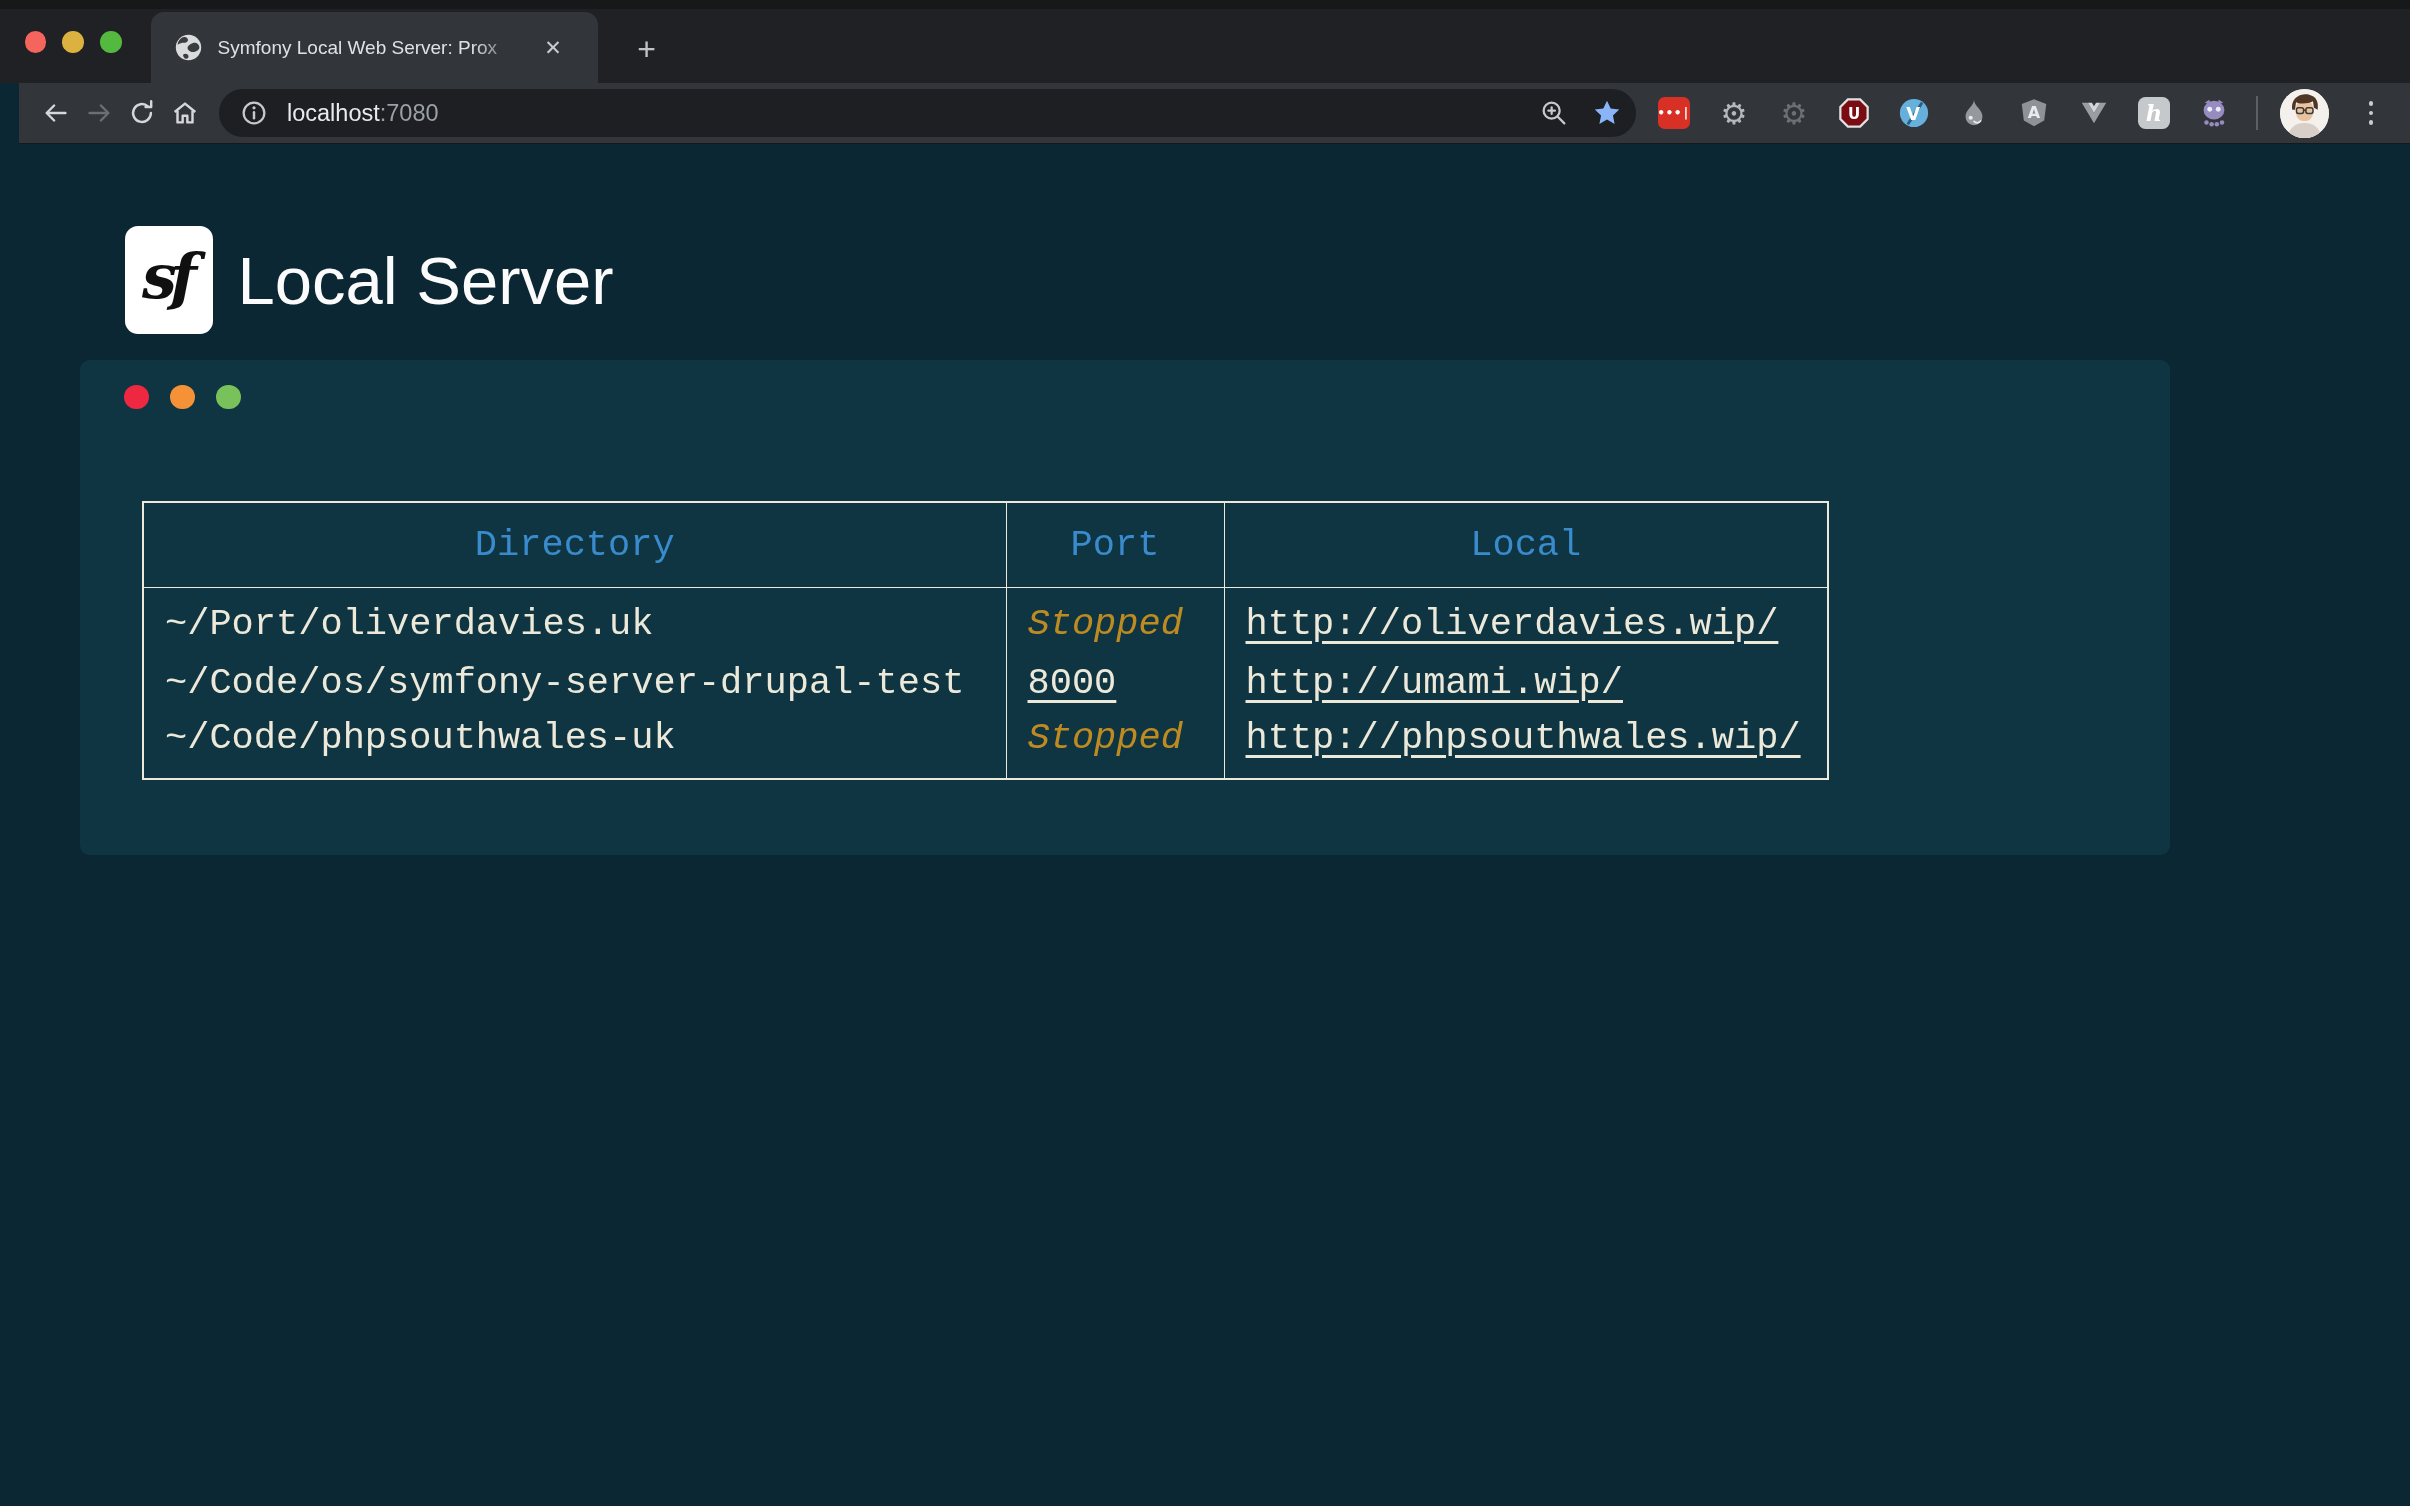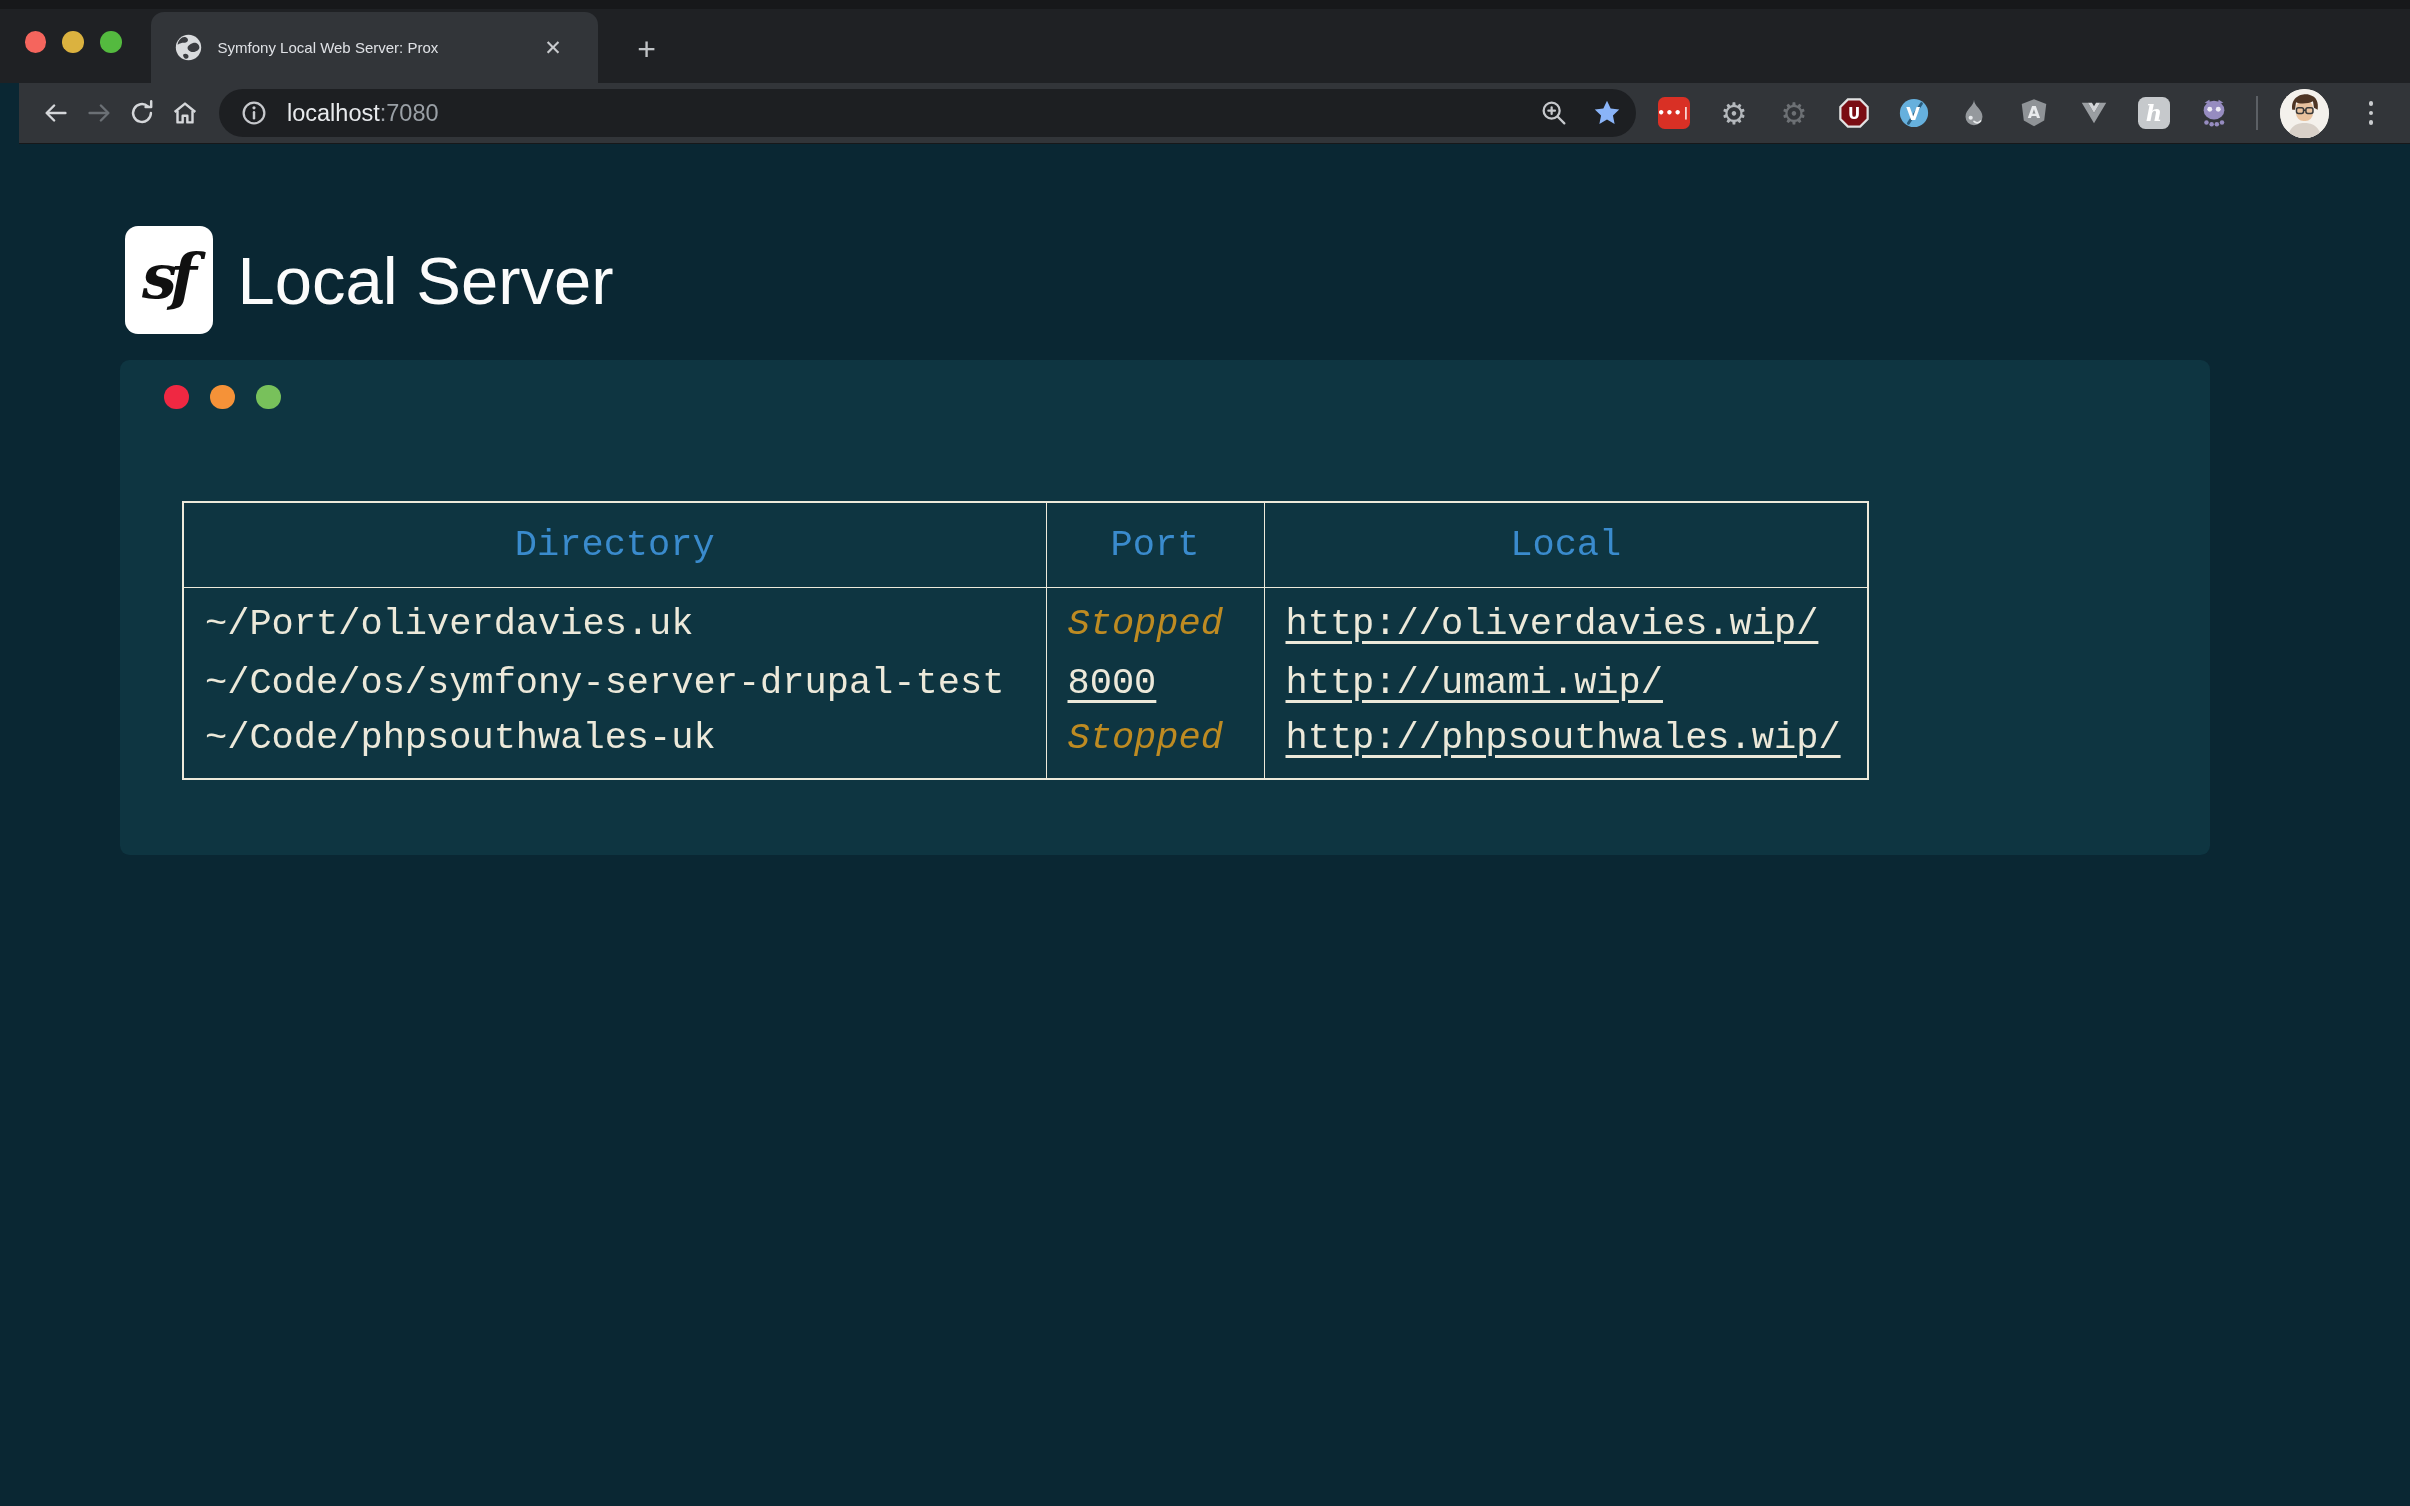--- a/index.html
+++ b/index.html
@@ -25,21 +25,21 @@
   .t-min   { background:#DBB23F; }
   .t-zoom  { background:#54BA3F; }
 
   .tab {
     position:absolute; left:151px; top:12.2px; width:447px; height:71px;
     background:#323539; border-radius:13px 13px 0 0;
     display:flex; align-items:center; padding:0 17px 0 22.6px;
   }
   .tab-favicon { width:29px; height:29px; flex:0 0 auto; margin-right:15px; }
   .tab-title {
-    color:#DFE1E5; font-size:15px; white-space:nowrap; overflow:hidden;
+    color:#DFE1E5; font-size:19px; white-space:nowrap; overflow:hidden;
     max-width:311px; flex:1;
     -webkit-mask-image:linear-gradient(90deg,#000 82%,transparent 98%);
             mask-image:linear-gradient(90deg,#000 82%,transparent 98%);
   }
   .tab-close {
     color:#C8CACD; font-size:21px; line-height:1; margin-left:9.4px;
     width:30px; height:30px; display:flex; align-items:center; justify-content:center;
     border-radius:50%; cursor:default;
   }
   .newtab {
@@ -91,21 +91,21 @@
     width:88px; height:108px; background:#FFFFFF; border-radius:13px;
     display:flex; align-items:center; justify-content:center;
   }
   .brand-logo span {
     font-family:"DejaVu Serif",serif; font-style:italic; font-weight:bold;
     font-size:62px; color:#101010; letter-spacing:-6.6px; margin:-7.5px 5.6px 0 0;
   }
   .brand-title { color:#FBFBFB; font-size:67px; font-weight:300; letter-spacing:0px; }
 
   .card {
-    margin:26px 120px 0 120px; width:2090px; height:495px;
+    margin:26px 120px 0 80px; width:2090px; height:495px;
     background:#0E3541; border-radius:9.4px; position:relative;
   }
   .card-dots { position:absolute; left:44px; top:24.5px; display:flex; gap:21.7px; }
   .card-dots span { width:24.5px; height:24.5px; border-radius:50%; display:block; }
   .d-red { background:#EF2842; }
   .d-orange { background:#F59238; }
   .d-green { background:#78C15B; }
 
   table.servers {
     position:absolute; left:62px; top:141px;

